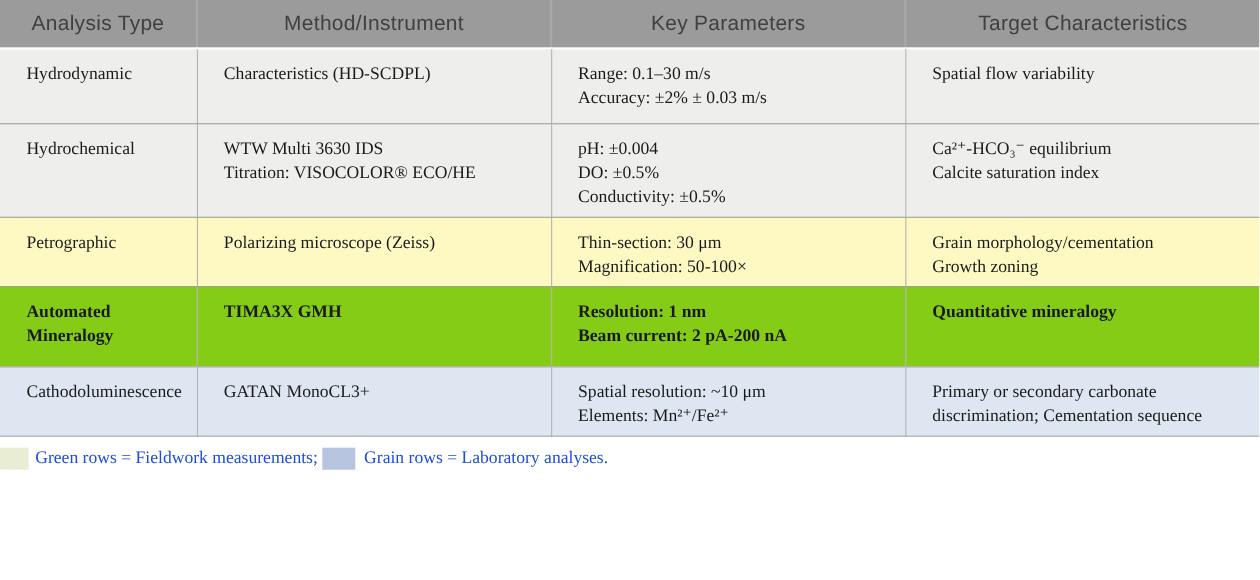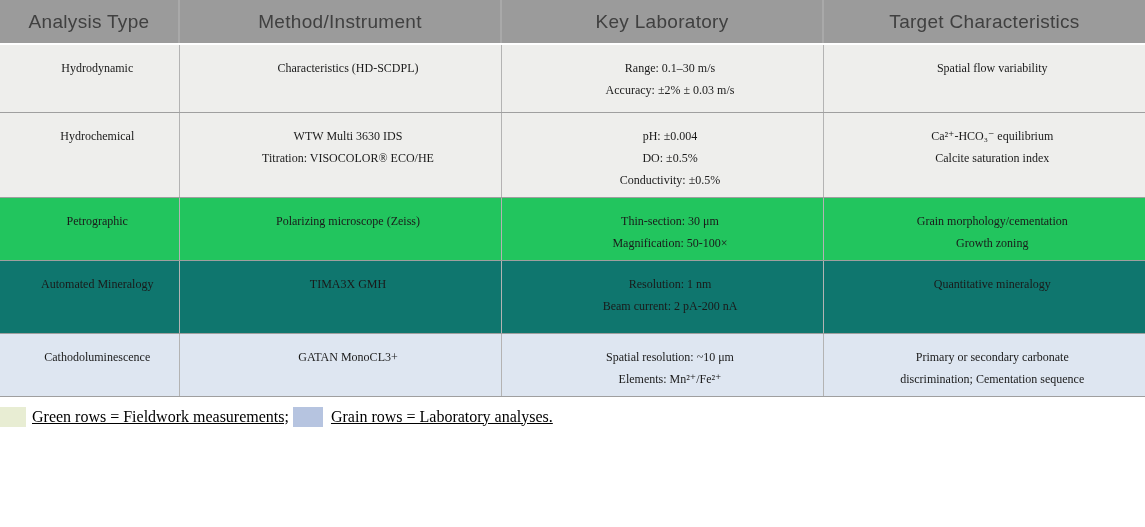--- a/index.html
+++ b/index.html
@@ -31,45 +31,44 @@
     color: #404040;
     text-align: center;
     vertical-align: middle;
     border-right: 2px solid #a9a9a9;
     border-bottom: 2px solid #ffffff;
   }
   thead th:last-child { border-right: none; margin-left: 12px; }
 
   tbody td {
     vertical-align: top;
-    text-align: center;
+    text-align: left;
     padding: 12px 8px 6px 24px;
-    font-size: 12px;
+    font-size: 16px;
     line-height: 22px;
     white-space: pre-line;
     border-right: 1px solid #b3b3b3;
     border-bottom: 1px solid #9f9f9f;
   }
   tbody td:last-child { border-right: none; }
 
   tr.h-r1 { height: 68px; }
   tr.h-r2 { height: 68px; }
   tr.h-r3 { height: 58px; }
   tr.h-r4 { height: 90px; }
   tr.h-r5 { height: 73px; }
   tr.h-r6 { height: 63px; }
 
   .legend {
     margin-top: 9px;
     display: flex;
     align-items: center;
     font-size: 16px;
     line-height: 22px;
-    color: #000000;
-    text-decoration: underline;
+    color: #1d4ed8;
   }
   .swatch {
     display: inline-block;
     height: 20px;
     flex: none;
   }
   .swatch.green { width: 26px; margin-right: 6px; }
   .swatch.blue  { width: 30px; margin-left: 4px; margin-right: 8px; }
 </style>
 </head>
@@ -81,21 +80,21 @@
     <colgroup>
         <col class="c1">
         <col class="c2">
         <col class="c3">
         <col class="c4">
       </colgroup>
     <thead>
       <tr style="background-color: rgb(155, 155, 155);">
         <th>Analysis Type</th>
         <th>Method/Instrument</th>
-        <th>Key Laboratory</th>
+        <th>Key Parameters</th>
         <th>Target Characteristics</th>
       </tr>
     </thead>
     <tbody>
       <tr class="h-r1" style="background-color: rgb(238, 238, 236);">
         <td>Hydrodynamic</td>
         <td>Characteristics (HD-SCDPL)</td>
         <td>Range: 0.1–30 m/s
 Accuracy: ±2% ± 0.03 m/s</td>
         <td>Spatial flow variability</td>
@@ -103,29 +102,29 @@
       <tr class="h-r2" style="background-color: rgb(238, 238, 236);">
         <td>Hydrochemical</td>
         <td>WTW Multi 3630 IDS
 Titration: VISOCOLOR® ECO/HE</td>
         <td>pH: ±0.004
 DO: ±0.5%
 Conductivity: ±0.5%</td>
         <td>Ca²⁺-HCO₃⁻ equilibrium
 Calcite saturation index</td>
       </tr>
-      <tr class="h-r3" style="background-color: #22c55e;">
+      <tr class="h-r3" style="background-color: #fef9c3;">
         <td>Petrographic</td>
         <td>Polarizing microscope (Zeiss)</td>
         <td>Thin-section: 30 μm
 Magnification: 50-100×</td>
         <td>Grain morphology/cementation
 Growth zoning</td>
       </tr>
-      <tr class="h-r5" style="background-color: #0f766e;">
+      <tr class="h-r5" style="background-color: #84cc16; font-weight: bold;">
         <td>Automated Mineralogy</td>
         <td>TIMA3X GMH</td>
         <td>Resolution: 1 nm
 Beam current: 2 pA-200 nA</td>
         <td>Quantitative mineralogy</td>
       </tr>
       <tr class="h-r6" style="background-color: rgb(222, 230, 241);">
         <td>Cathodoluminescence</td>
         <td>GATAN MonoCL3+</td>
         <td>Spatial resolution: ~10 μm

